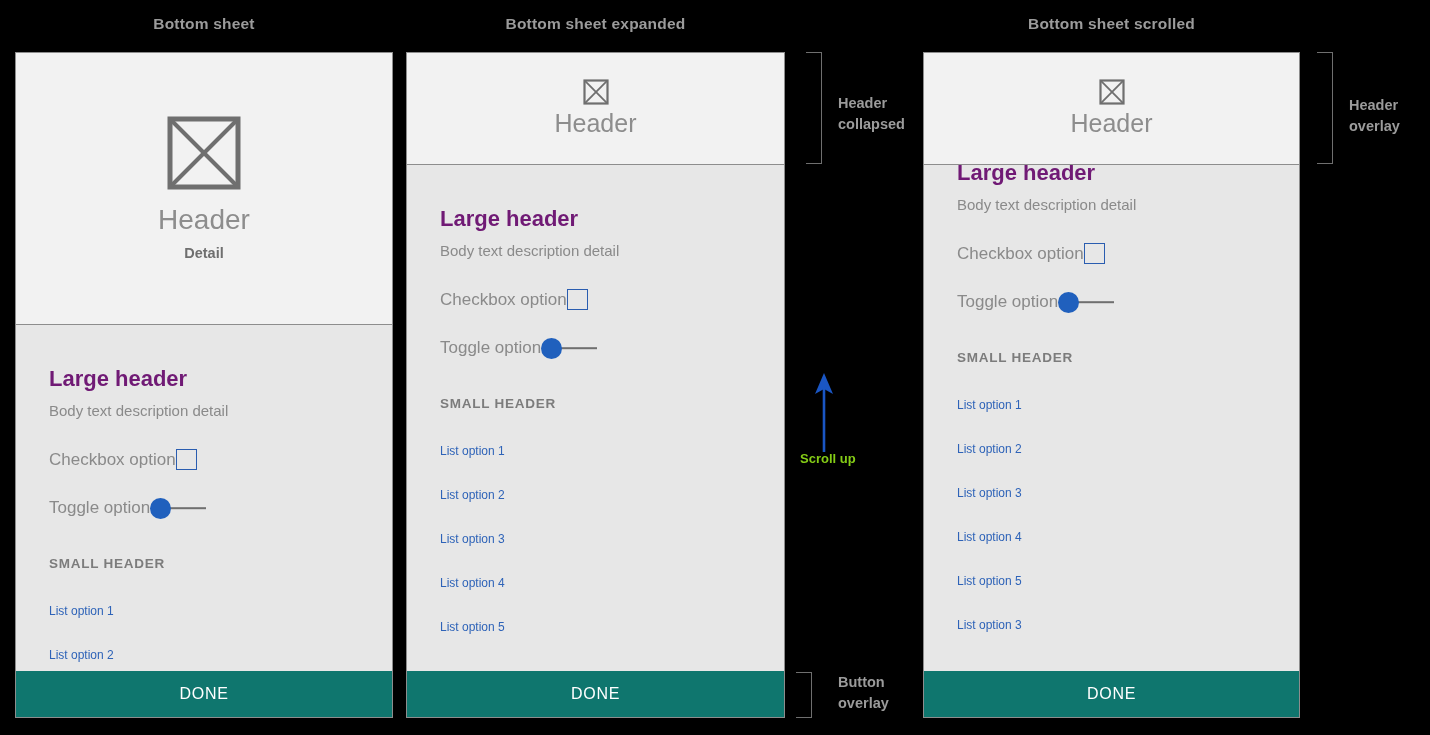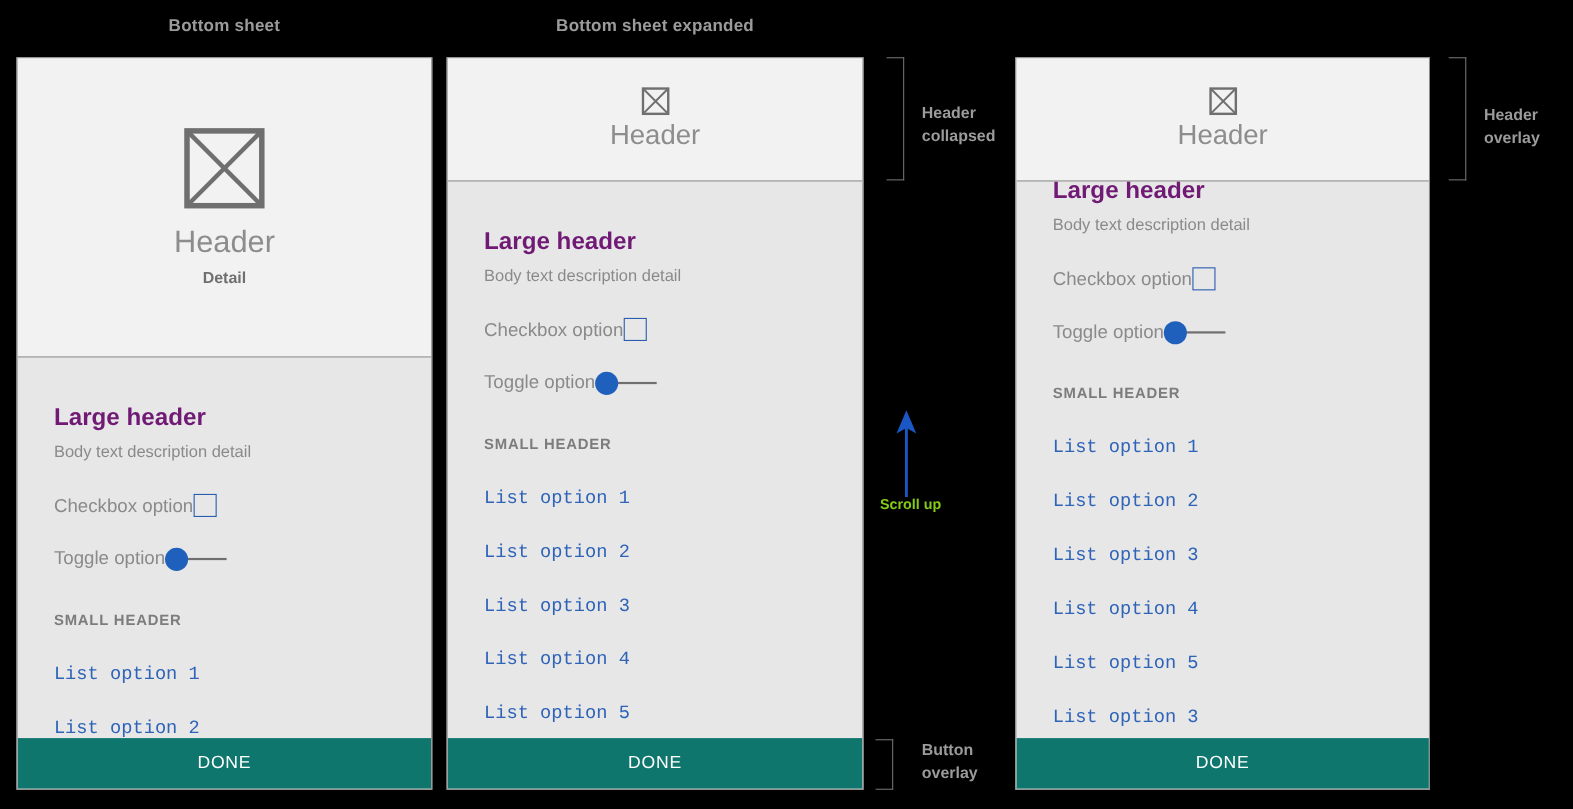--- a/index.html
+++ b/index.html
@@ -105,22 +105,21 @@
     background: #2060bd;
   }
   .small-header {
     color: #7c7c7c;
     font-size: 13.5px;
     font-weight: bold;
     letter-spacing: .75px;
   }
   .list-opt {
     color: #2e63b8;
-    font-size: 17px;
-    font-family: Liberation Mono, monospace;
+    font-size: 12px;
   }
 
   
   .done-bar {
     position: absolute;
     left: 0; right: 0; bottom: 0;
     background: #0f766e;
     color: #ffffff;
     font-size: 16px;
     letter-spacing: .7px;
@@ -153,20 +152,21 @@
     white-space: nowrap;
   }
 </style>
 </head>
 <body>
 
 <div class="stage">
 
   <div class="caption" style="left:406px; top:15px; width:379px;">Bottom sheet expanded</div>
   <div class="caption" style="left:15px; top:15px; width:378px;">Bottom sheet</div>
+  <div class="caption" style="left:923px; top:15px; width:377px;">Bottom sheet scrolled</div>
 
   <div class="panel" style="left:15px; top:52px; width:378px; height:666px;">
 
     <div class="sheet-top" style="height:272px;">
       <span>
         <svg class="ph-icon" width="74" height="74" viewBox="0 0 74 74">
           <rect x="3" y="3" width="68" height="68" fill="none" stroke="#6f6f6f" stroke-width="5"></rect>
           <line x1="5" y1="5" x2="69" y2="69" stroke="#6f6f6f" stroke-width="4"></line>
           <line x1="69" y1="5" x2="5" y2="69" stroke="#6f6f6f" stroke-width="4"></line>
         </svg>

